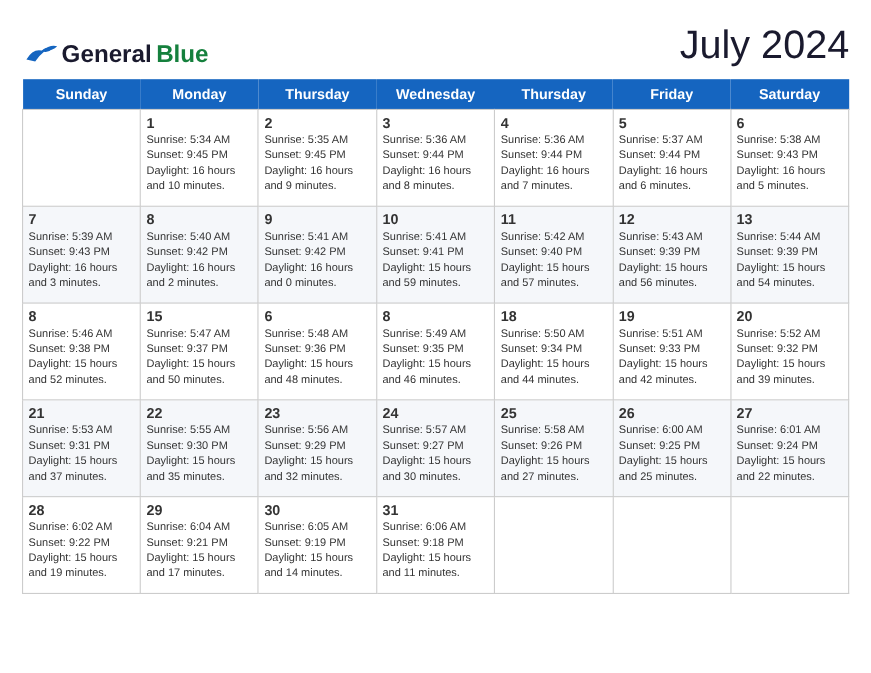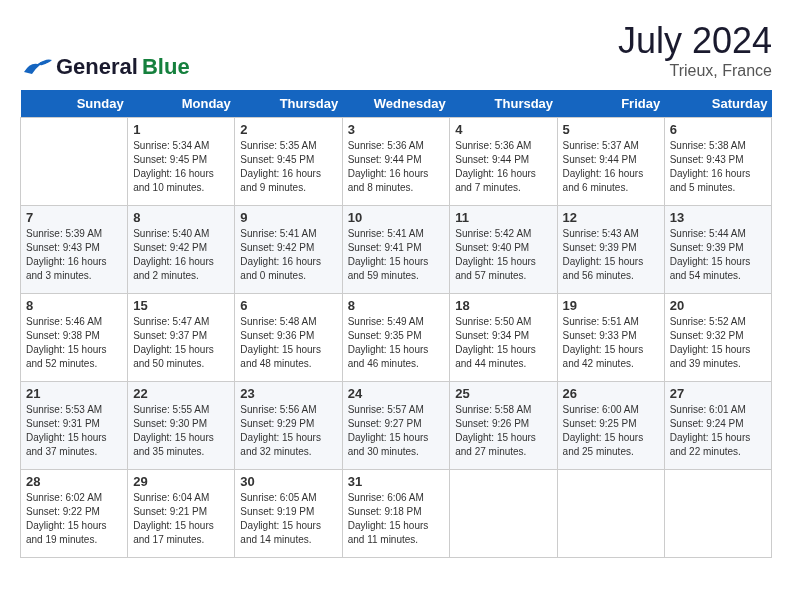--- a/index.html
+++ b/index.html
@@ -35,21 +35,21 @@
     }
     table {
       width: 100%;
       border-collapse: collapse;
       font-size: 11px;
     }
     thead tr th {
       background-color: #1565c0;
       color: #fff;
       padding: 6px 4px;
-      text-align: right;
+      text-align: center;
       font-size: 13px;
       font-weight: bold;
     }
     tbody tr td {
       border: 1px solid #ccc;
       vertical-align: top;
       padding: 4px 5px;
       min-height: 80px;
       height: 88px;
       color: #333;
@@ -88,21 +88,20 @@
       <svg width="32" height="26" viewBox="0 0 32 26">
         <path d="M4 18 Q10 8 18 10 Q22 6 28 8 Q24 12 20 11 Q16 14 12 20 Z" fill="#1565c0"></path>
         <path d="M18 10 Q26 4 32 6 Q28 10 22 10 Z" fill="#1565c0"></path>
       </svg>
       <span style="font-size:22px; font-weight:900; color:#1a1a2e;">General</span>
         <span style="font-size:22px; font-weight:900; color:#15803d;">Blue</span>
     </div>
   </div>
   <div class="title-block">
     <div class="month-year">July 2024</div>
-    <div class="location">Trieux, France</div>
   </div>
 </div>
 
 <table>
   <thead>
     <tr>
     <th>Sunday</th>
         <th>Monday</th>
         <th>Thursday</th>
         <th>Wednesday</th>

